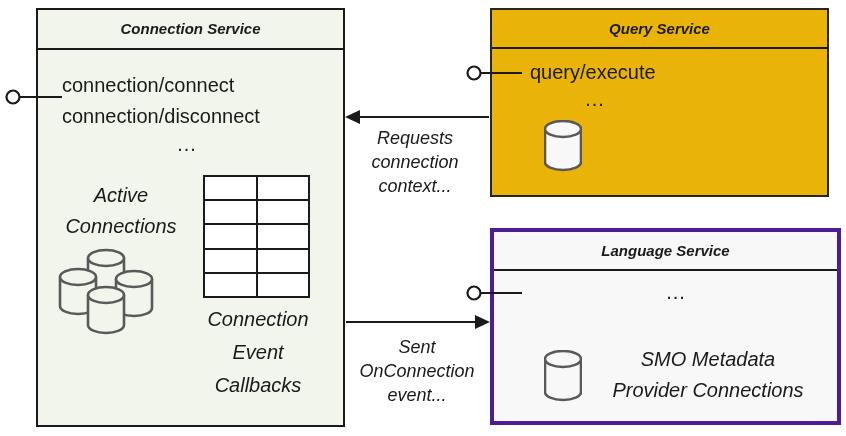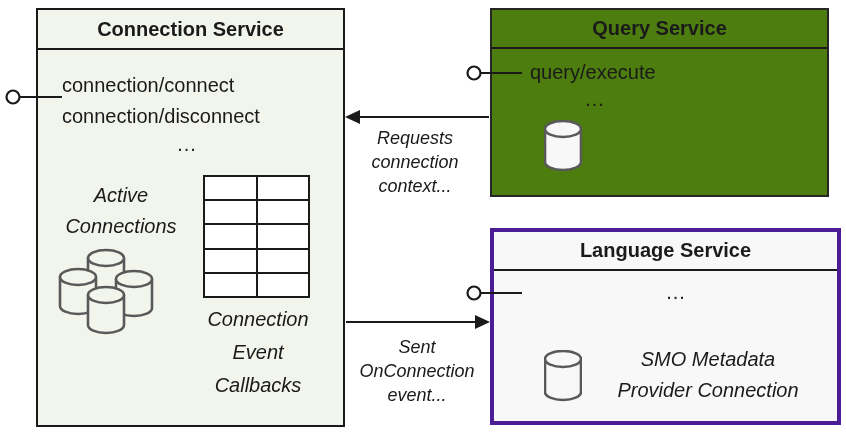--- a/index.html
+++ b/index.html
@@ -11,30 +11,30 @@
     color:#1a1a1a;
     overflow:hidden;
   }
   .box{position:absolute;box-sizing:border-box;}
   .box-conn{
     left:36px;top:8px;width:309px;height:419px;
     background:#f2f5ec;border:2px solid #1a1a1a;
   }
   .box-query{
     left:490px;top:8px;width:339px;height:189px;
-    background:#4d7c0f;border:2px solid #262626;
+    background:#eab308;border:2px solid #262626;
   }
   .box-lang{
     left:490px;top:228px;width:351px;height:197px;
     background:#f8f8f9;border:4px solid #4c1d95;
   }
   .box-header{
     height:37px;line-height:37px;
     border-bottom:2px solid #1a1a1a;
-    text-align:center;font-weight:bold;font-size:20px;
+    text-align:center;font-weight:bold;font-size:15px;font-style:italic;
   }
   .box-conn .box-header{height:38px;line-height:38px;}
   .abs{position:absolute;box-sizing:border-box;}
   .body-text{font-size:20px;line-height:31px;white-space:nowrap;}
   .centered{text-align:center;}
   .preline{white-space:pre-line;font-style:italic;}
   .ellipsis-line{font-size:20px;line-height:24px;text-align:center;letter-spacing:1px;}
   .annot{
     font-size:18px;line-height:24px;font-style:italic;
     text-align:center;white-space:pre-line;
@@ -125,21 +125,21 @@
     </div>
 
     <svg class="abs" style="left:50px;top:118px;" width="38" height="52" viewBox="0 0 38 52">
       <g stroke="#595959" stroke-width="2.6" fill="#f8f8f9">
         <path d="M1,9 v33 a18,8 0 0 0 36,0 v-33"></path>
         <ellipse cx="19" cy="9" rx="18" ry="8"></ellipse>
       </g>
     </svg>
 
     <div class="abs body-text centered preline" style="left:90px;top:112px;width:248px;">SMO Metadata
-Provider Connection</div>
+Provider Connections</div>
   </div>
 
   <svg class="overlay" width="846" height="436" viewBox="0 0 846 436">
 
     <g>
       <line x1="20" y1="97" x2="62" y2="97" stroke="#1a1a1a" stroke-width="2.2"></line>
       <circle cx="13" cy="97" r="6.5" fill="#ffffff" stroke="#1a1a1a" stroke-width="2.2"></circle>
     </g>
 
     <g>

